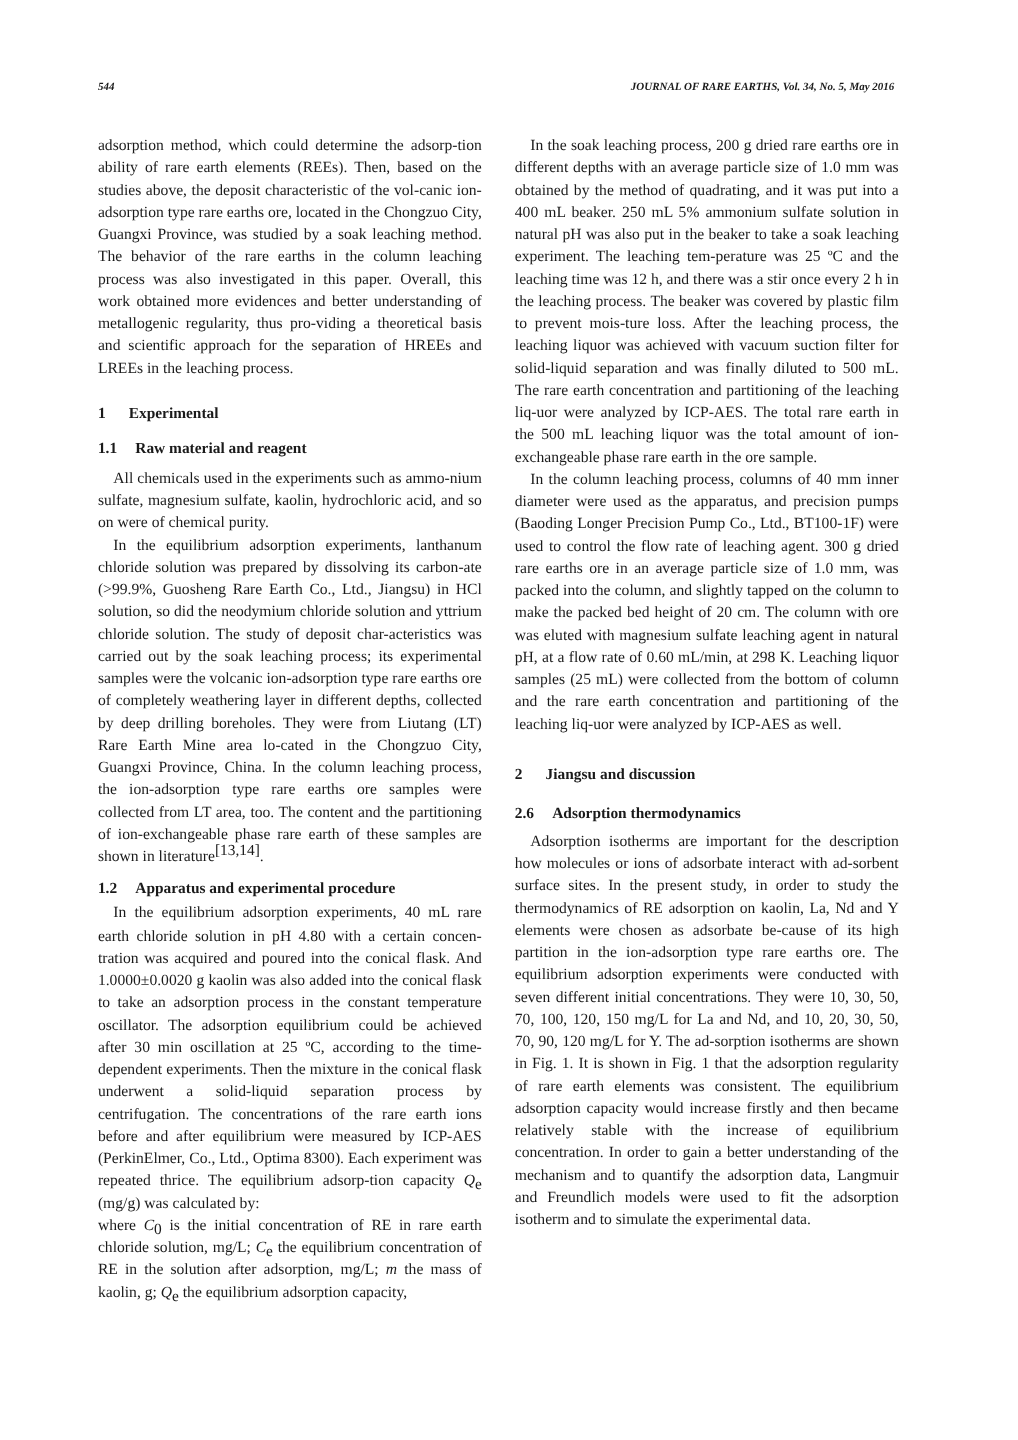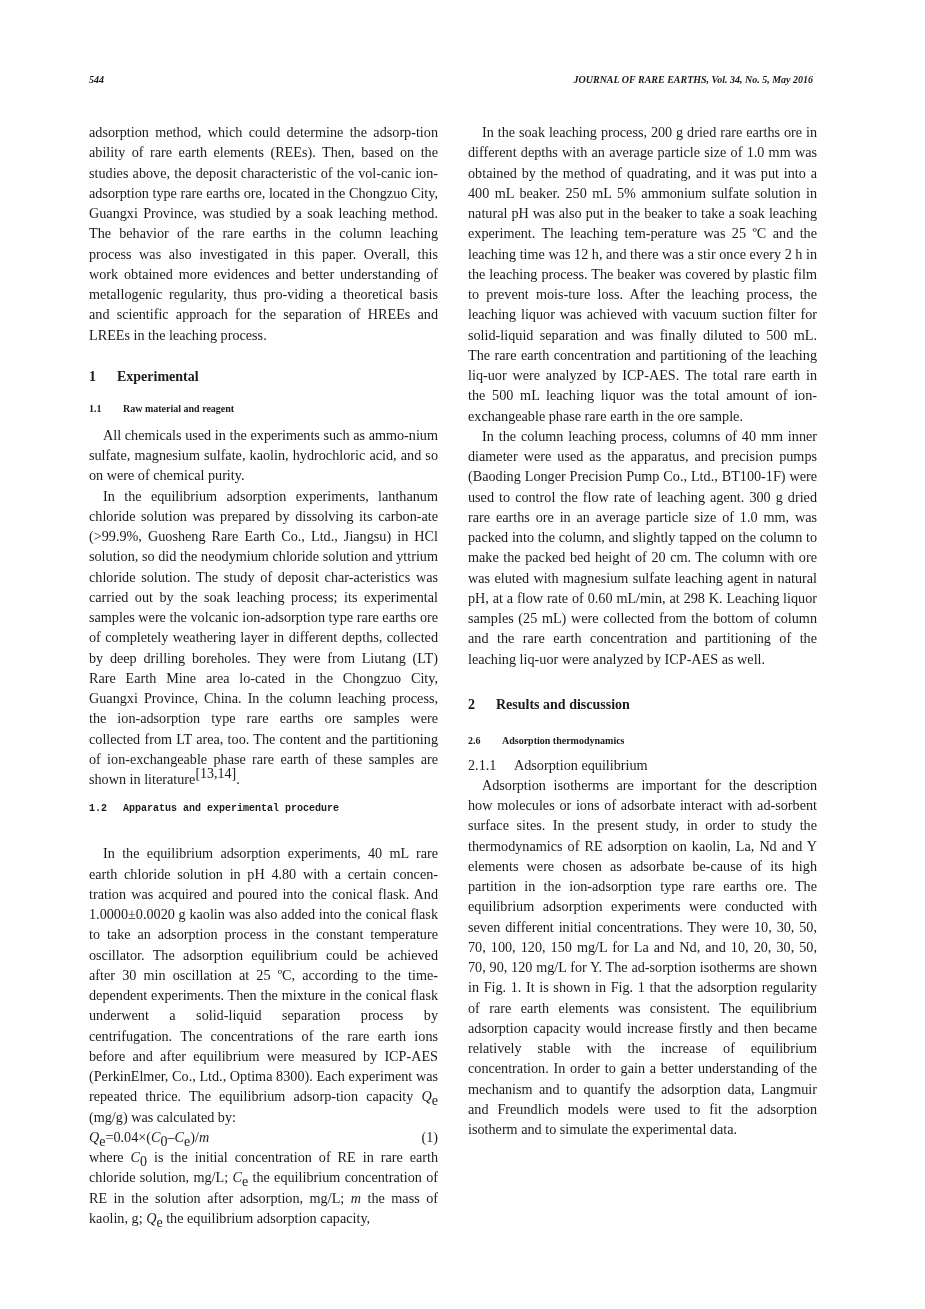--- a/index.html
+++ b/index.html
@@ -8,21 +8,21 @@
   .header { position: absolute; top: 74px; left: 89px; width: 724px; height: 18px;
             font-style: italic; font-weight: bold; font-size: 10px; }
   .header .pg { position: absolute; left: 0; top: 0; }
   .header .jn { position: absolute; right: 0; top: 0; }
   .col { position: absolute; top: 122px; width: 349px; font-size: 14.2px; line-height: 20.25px; }
   .col.left { left: 89px; }
   .col.right { left: 468px; }
   p { margin: 0; text-align: justify; hyphens: manual; }
   p.ind { text-indent: 14px; }
   h2 { margin: 0; font-size: 14px; font-weight: bold; line-height: 20px; }
-  h3 { margin: 0; font-size: 10px; font-weight: bold; line-height: 20px; }
+  h3 { margin: 0; font-size: 14px; font-weight: bold; line-height: 20px; }
   h4 { margin: 0; font-size: 14.2px; font-weight: normal; line-height: 20px; }
   .num { display: inline-block; }
   h2 .num { width: 28px; }
   h3 .num { width: 34px; }
   h4 .num { width: 46px; }
   .eq { display: flex; justify-content: space-between; }
   .eq .math { font-style: normal; }
   i { font-style: italic; }
   sub, sup { font-size: 14px; line-height: 0; }
 </style>
@@ -42,44 +42,37 @@
   </h2>
 
   <h3 style="margin-bottom:6px;">
     <span class="num">1.1</span><span>Raw material and reagent</span>
   </h3>
 
   <p class="ind">All chemicals used in the experiments such as ammo-nium sulfate, magnesium sulfate, kaolin, hydrochloric acid, and so on were of chemical purity.</p>
 
   <p class="ind"><span>In the equilibrium adsorption experiments, lanthanum chloride solution was prepared by dissolving its carbon-ate (&gt;99.9%, Guosheng Rare Earth Co., Ltd., Jiangsu) in HCl solution, so did the neodymium chloride solution and yttrium chloride solution. The study of deposit char-acteristics was carried out by the soak leaching process; its experimental samples were the volcanic ion-adsorption type rare earths ore of completely weathering layer in different depths, collected by deep drilling boreholes. They were from Liutang (LT) Rare Earth Mine area lo-cated in the Chongzuo City, Guangxi Province, China. In the column leaching process, the ion-adsorption type rare earths ore samples were collected from LT area, too. The content and the partitioning of ion-exchangeable phase rare earth of these samples are shown in literature</span><sup>[13,14]</sup><span>.</span></p>
 
-  <h3 style="margin-top:10px;margin-bottom:24px;font-family:Liberation Mono, monospace;">
+  <h3 style="margin-top:10px;margin-bottom:1px;">
     <span class="num">1.2</span><span>Apparatus and experimental procedure</span>
   </h3>
 
   <p class="ind"><span>In the equilibrium adsorption experiments, 40 mL rare earth chloride solution in pH 4.80 with a certain concen-tration was acquired and poured into the conical flask. And 1.0000±0.0020 g kaolin was also added into the conical flask to take an adsorption process in the constant temperature oscillator. The adsorption equilibrium could be achieved after 30 min oscillation at 25 ºC, according to the time-dependent experiments. Then the mixture in the conical flask underwent a solid-liquid separation process by centrifugation. The concentrations of the rare earth ions before and after equilibrium were measured by ICP-AES (PerkinElmer, Co., Ltd., Optima 8300). Each experiment was repeated thrice. The equilibrium adsorp-tion capacity </span><i>Q</i><sub>e</sub><span> (mg/g) was calculated by:</span></p>
 
-  <div class="eq">
-    <span class="math"><i>Q</i><sub>e</sub><span>=0.04×(</span><i>C</i><sub>0</sub><span>–</span><i>C</i><sub>e</sub><span>)/</span><i>m</i></span>
-    <span>(1)</span>
-  </div>
 
   <p><span>where </span><i>C</i><sub>0</sub><span> is the initial concentration of RE in rare earth chloride solution, mg/L; </span><i>C</i><sub>e</sub><span> the equilibrium concentration of RE in the solution after adsorption, mg/L; </span><i>m</i><span> the mass of kaolin, g; </span><i>Q</i><sub>e</sub><span> the equilibrium adsorption capacity,</span></p>
 </div>
 
 <div class="col right">
   <p class="ind">In the soak leaching process, 200 g dried rare earths ore in different depths with an average particle size of 1.0 mm was obtained by the method of quadrating, and it was put into a 400 mL beaker. 250 mL 5% ammonium sulfate solution in natural pH was also put in the beaker to take a soak leaching experiment. The leaching tem-perature was 25 ºC and the leaching time was 12 h, and there was a stir once every 2 h in the leaching process. The beaker was covered by plastic film to prevent mois-ture loss. After the leaching process, the leaching liquor was achieved with vacuum suction filter for solid-liquid separation and was finally diluted to 500 mL. The rare earth concentration and partitioning of the leaching liq-uor were analyzed by ICP-AES. The total rare earth in the 500 mL leaching liquor was the total amount of ion-exchangeable phase rare earth in the ore sample.</p>
   <p class="ind">In the column leaching process, columns of 40 mm inner diameter were used as the apparatus, and precision pumps (Baoding Longer Precision Pump Co., Ltd., BT100-1F) were used to control the flow rate of leaching agent. 300 g dried rare earths ore in an average particle size of 1.0 mm, was packed into the column, and slightly tapped on the column to make the packed bed height of 20 cm. The column with ore was eluted with magnesium sulfate leaching agent in natural pH, at a flow rate of 0.60 mL/min, at 298 K. Leaching liquor samples (25 mL) were collected from the bottom of column and the rare earth concentration and partitioning of the leaching liq-uor were analyzed by ICP-AES as well.</p>
 
   <h2 style="margin-top:26px;margin-bottom:16px;">
-    <span class="num">2</span><span>Results and discussion</span>
+    <span class="num">2</span><span>Jiangsu and discussion</span>
   </h2>
 
   <h3 style="margin-bottom:4px;">
     <span class="num">2.6</span><span>Adsorption thermodynamics</span>
   </h3>
 
-  <h4>
-    <span class="num">2.1.1</span><span>Adsorption equilibrium</span>
-  </h4>
 
   <p class="ind">Adsorption isotherms are important for the description how molecules or ions of adsorbate interact with ad-sorbent surface sites. In the present study, in order to study the thermodynamics of RE adsorption on kaolin, La, Nd and Y elements were chosen as adsorbate be-cause of its high partition in the ion-adsorption type rare earths ore. The equilibrium adsorption experiments were conducted with seven different initial concentrations. They were 10, 30, 50, 70, 100, 120, 150 mg/L for La and Nd, and 10, 20, 30, 50, 70, 90, 120 mg/L for Y. The ad-sorption isotherms are shown in Fig. 1. It is shown in Fig. 1 that the adsorption regularity of rare earth elements was consistent. The equilibrium adsorption capacity would increase firstly and then became relatively stable with the increase of equilibrium concentration. In order to gain a better understanding of the mechanism and to quantify the adsorption data, Langmuir and Freundlich models were used to fit the adsorption isotherm and to simulate the experimental data.</p>
 </div>
 
 </body></html>

